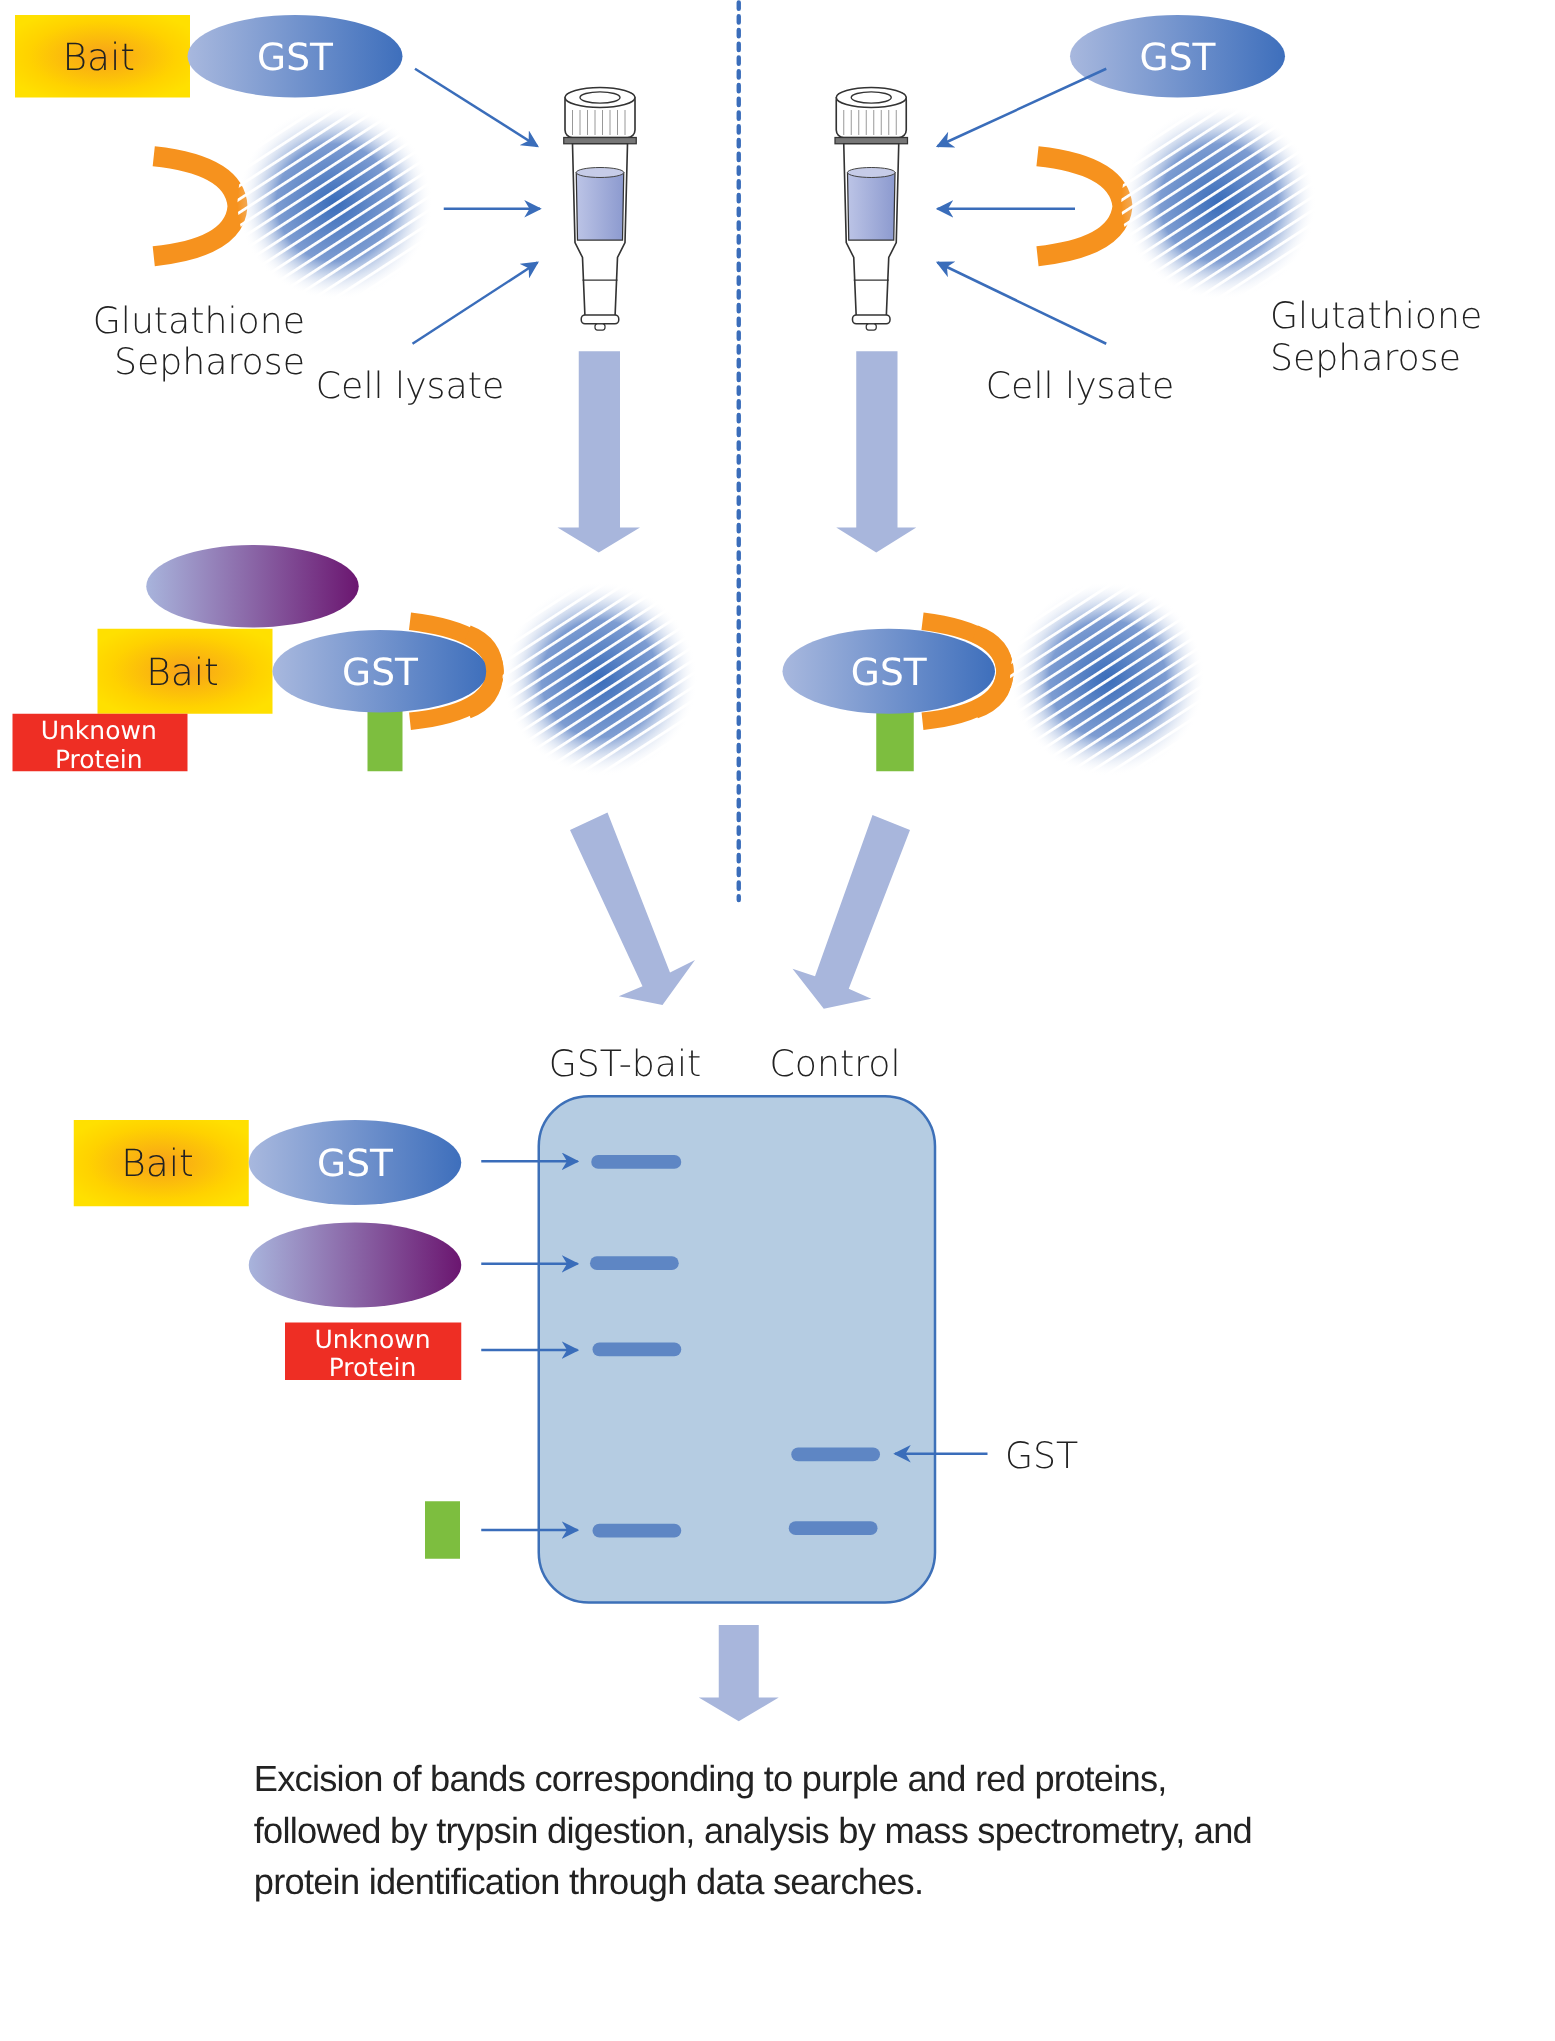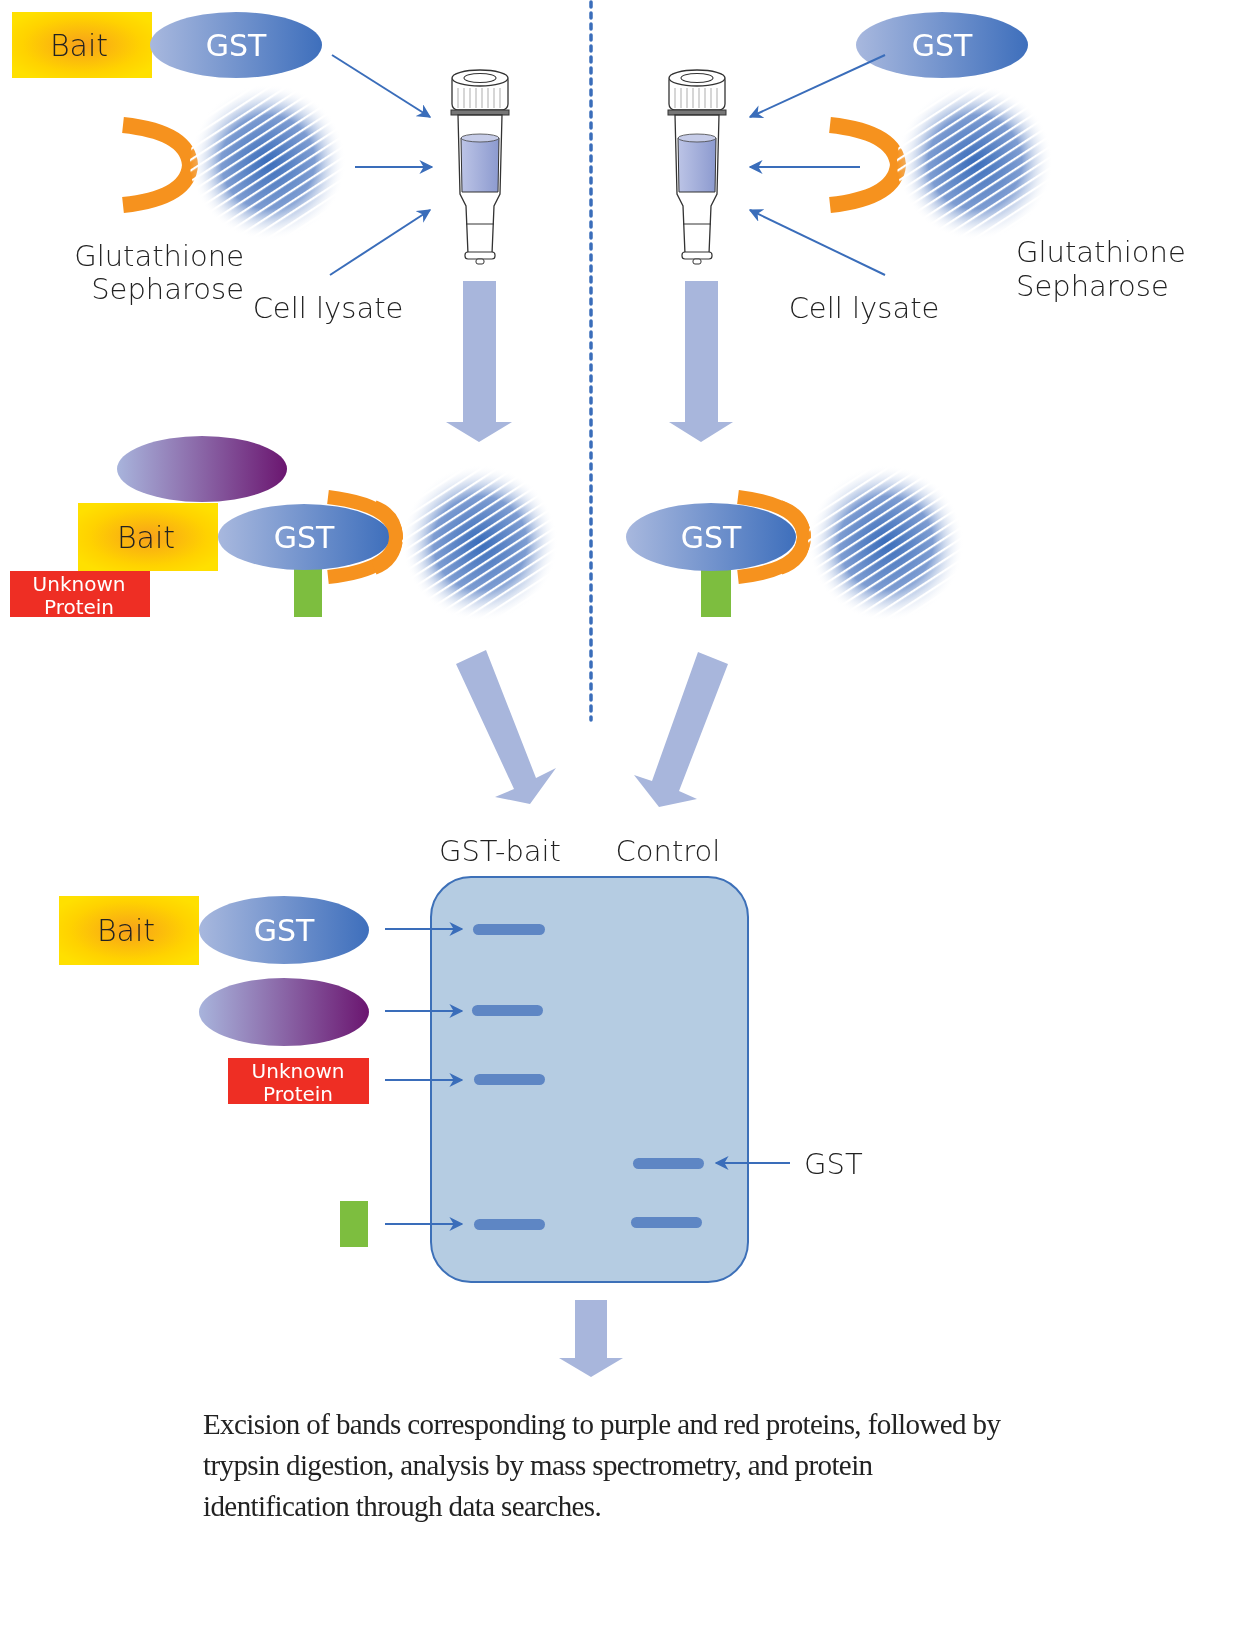--- a/index.html
+++ b/index.html
@@ -2,21 +2,21 @@
 <html><head>
 <meta charset="utf-8">
 <style>
   html, body { margin: 0; padding: 0; background: #ffffff; }
   body { width: 1244px; height: 1633px; position: relative; overflow: hidden;
          font-family: "DejaVu Sans", sans-serif; color: #222; }
   svg#diagram { position: absolute; left: 0; top: 0; }
   .lbl { font-family: "DejaVu Sans", sans-serif; fill: #222; font-weight: 300; }
   .wlbl { font-family: "DejaVu Sans", sans-serif; fill: #ffffff; }
   .caption { position: absolute; left: 203px; top: 1404px; width: 820px;
-             font-family: Liberation Serif, serif; font-size: 29px; line-height: 41px;
+             font-family: Liberation Sans, sans-serif; font-size: 29px; line-height: 41px;
              color: #222; letter-spacing: -0.6px; }
 </style>
 </head>
 <body>
 
 <svg id="diagram" width="1244" height="1633" viewBox="0 0 1244 1633">
   <defs>
     <radialGradient id="baitGrad" cx="50%" cy="50%" r="60%">
       <stop offset="0%" stop-color="#F7A11A"></stop>
       <stop offset="70%" stop-color="#FFD200"></stop>

